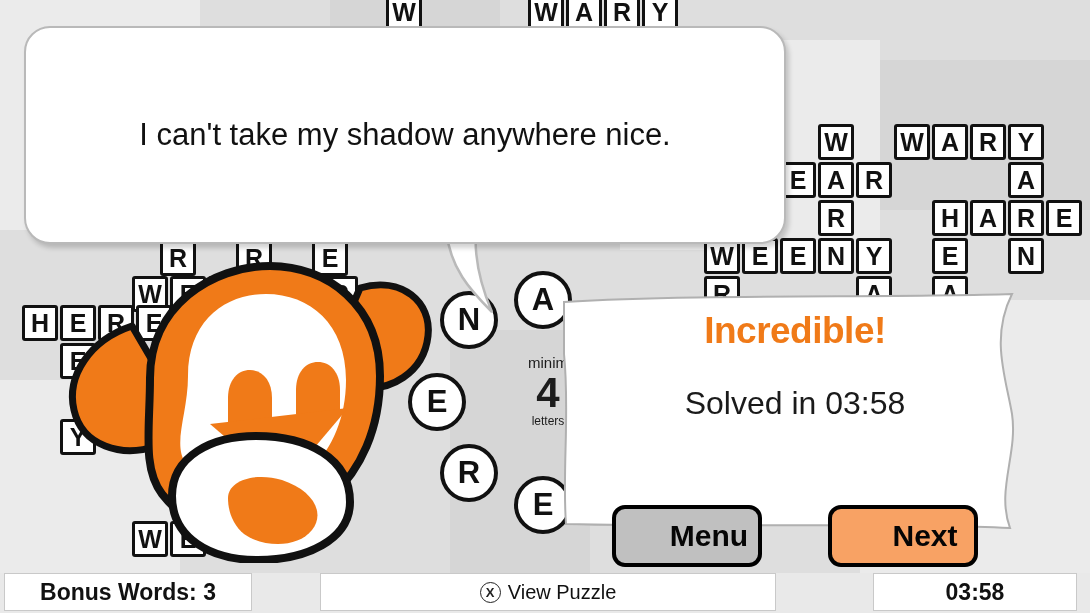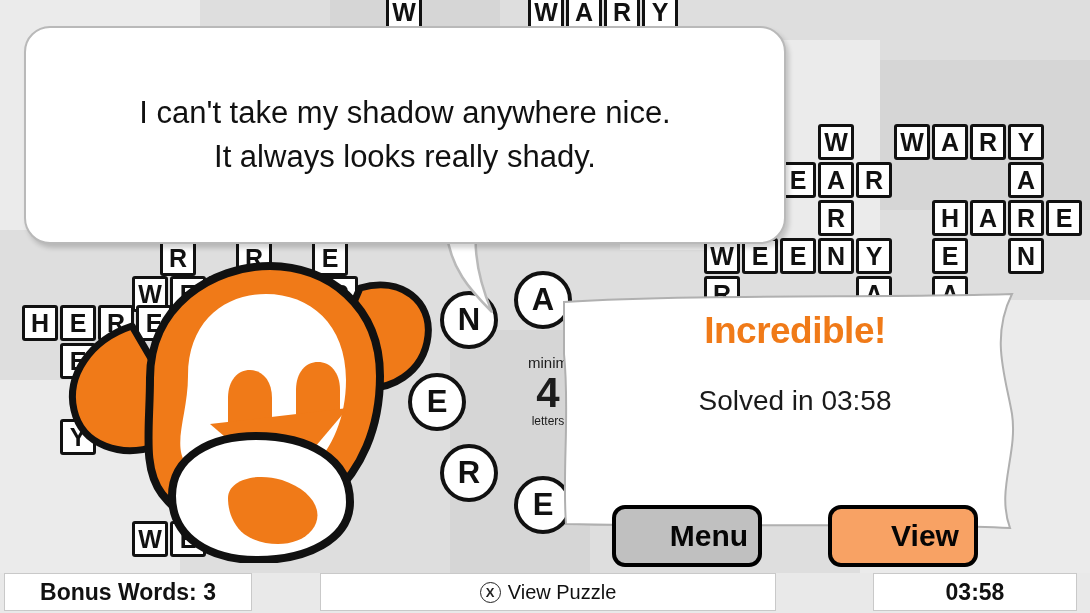--- a/index.html
+++ b/index.html
@@ -63,21 +63,21 @@
   .dialog-body{position:absolute;inset:0;}
   .dialog-content{
     position:absolute;left:0;top:0;width:470px;height:238px;
     display:flex;flex-direction:column;align-items:center;text-align:right;
   }
   .dlg-title{
     margin-top:18px;font-size:37px;font-weight:bold;color:#f07a18;
     letter-spacing:-0.5px;
   }
   .dlg-word{margin-top:22px;font-size:26px;color:#1a1a1a;letter-spacing:1px;}
-  .dlg-time{margin-top:33px;font-size:28px;color:#1a1a1a;}
+  .dlg-time{margin-top:33px;font-size:32px;color:#1a1a1a;}
 
   .dlg-buttons{position:absolute;left:560px;top:505px;width:470px;height:70px;}
   .btn{
     position:absolute;top:0;height:62px;border:4px solid #000;border-radius:13px;
     box-sizing:border-box;display:flex;align-items:center;justify-content:center;
     font-size:30px;font-weight:bold;color:#050505;padding-left:44px;
   }
   .btn-menu{left:52px;width:150px;background:#c0c0c0;}
   .btn-next{left:268px;width:150px;background:#f8a264;}
 
@@ -189,37 +189,36 @@
                C238 290 204 290 184 276 C172 266 168 252 168 240 Z" fill="#f07a18"></path>
     </g>
   </svg>
 
   <svg class="bubble-tail" viewBox="0 0 80 90">
     <path d="M6 2 C10 40 30 62 52 84 C40 56 34 28 36 2 Z" fill="#ffffff" stroke="#b9b9b9" stroke-width="2.5"></path>
   </svg>
 
   <div class="bubble">
     <div class="bubble-line">I can't take my shadow anywhere nice.</div>
-    <div class="bubble-line">It always looks really shady.</div>
   </div>
 
   <div class="dialog">
     <svg class="dialog-body" viewBox="0 0 470 238" preserveAspectRatio="none">
       <path d="M4 10 C140 2 330 6 452 2 C430 46 446 86 452 122 C458 162 436 198 450 236
                C320 230 150 236 6 232 C2 180 10 120 4 62 Z" fill="#ffffff" stroke="#b0b0b0" stroke-width="2"></path>
     </svg>
     <div class="dialog-content">
       <div class="dlg-title">Incredible!</div>
       <div class="dlg-time">Solved in 03:58</div>
     </div>
   </div>
 
   <div class="dlg-buttons">
     <div class="btn btn-menu">Menu</div>
-    <div class="btn btn-next">View</div>
+    <div class="btn btn-next">Next</div>
   </div>
 
   <div class="bottom-bar">
     <div class="bar-panel bar-left">Bonus Words: 3</div>
     <div class="bar-panel bar-mid">
       <span class="x-icon">X</span>
       <span>View Puzzle</span>
     </div>
     <div class="bar-panel bar-right">03:58</div>
   </div>

